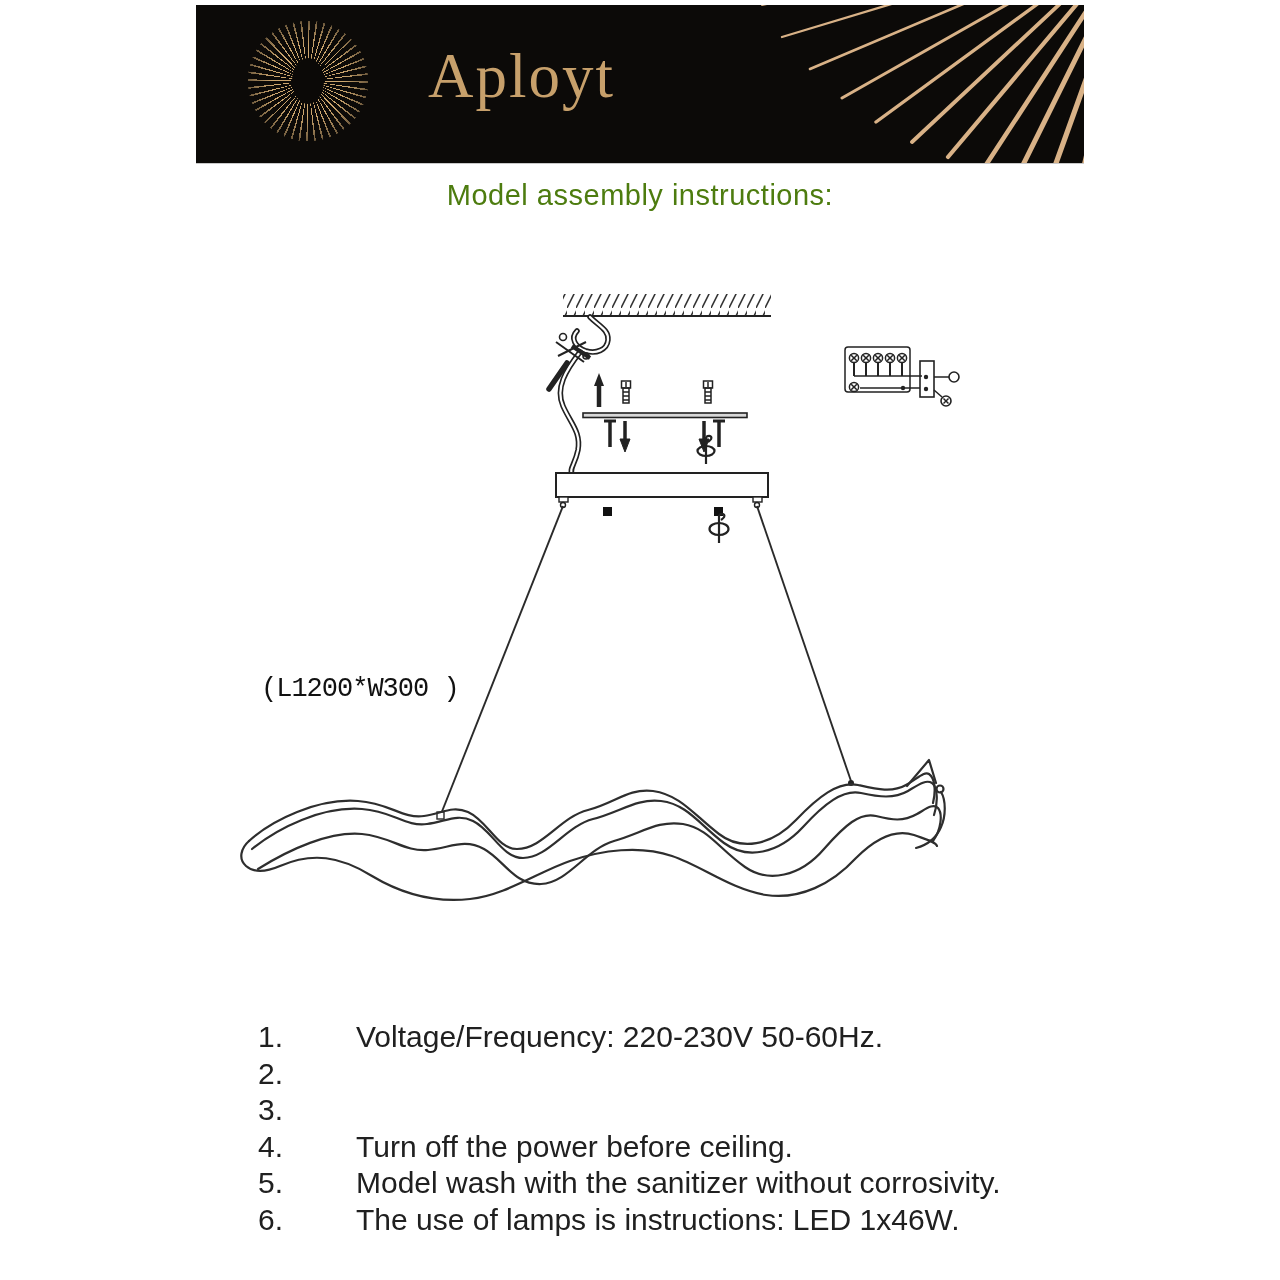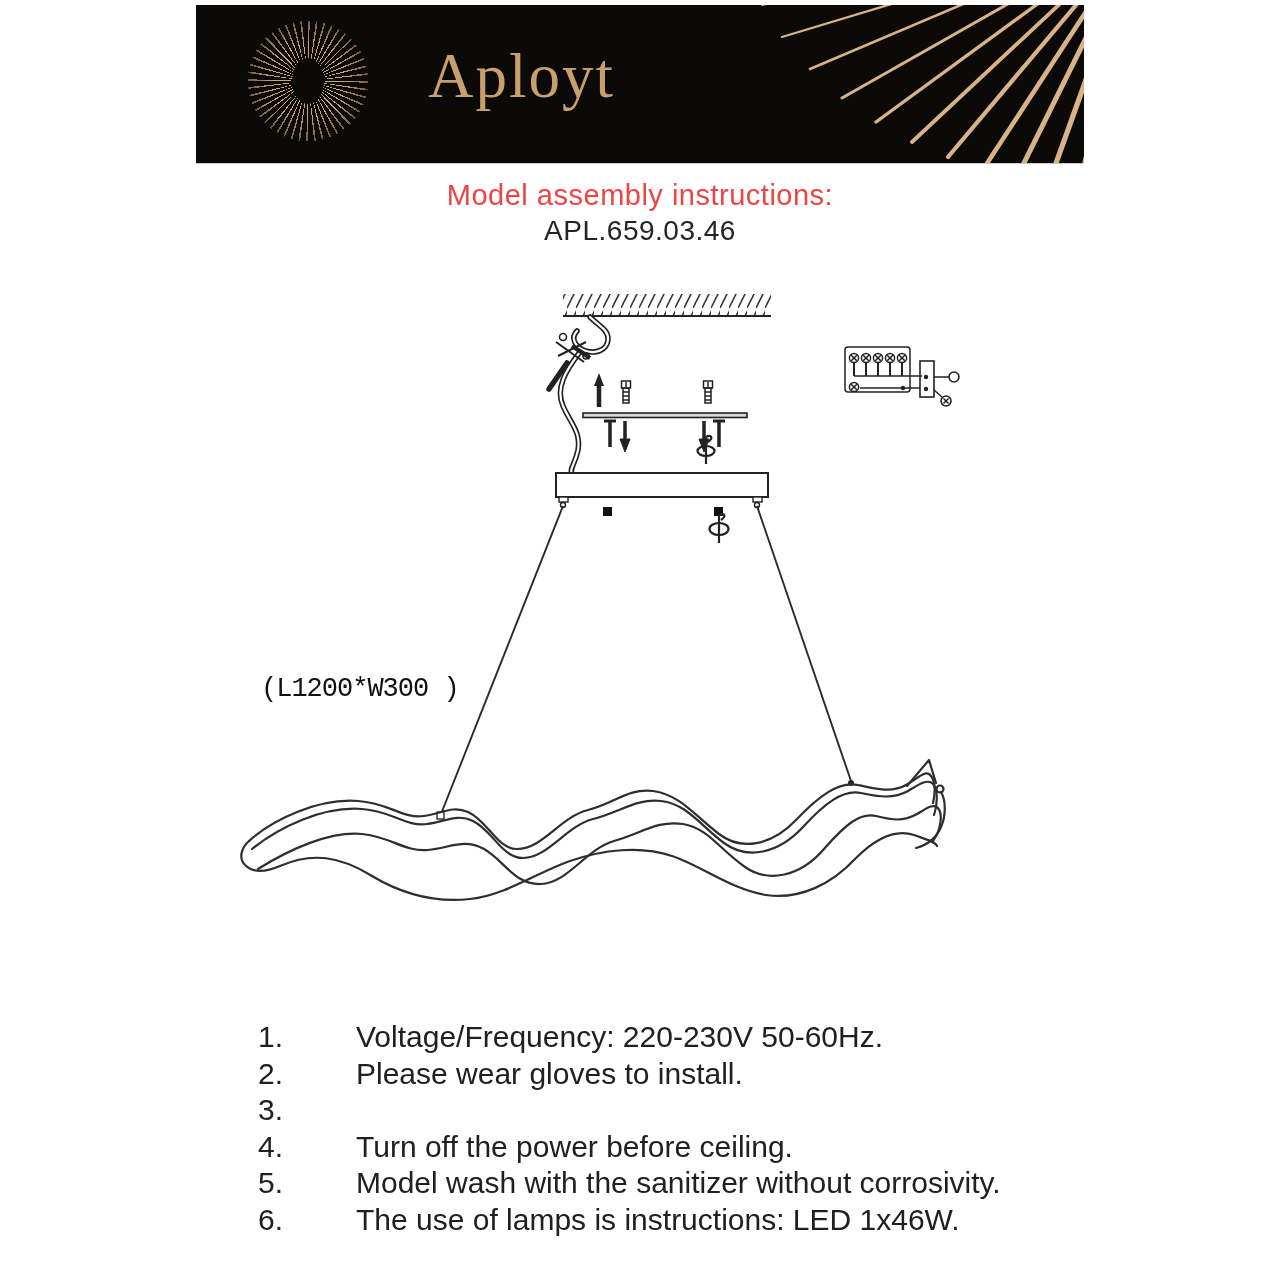--- a/index.html
+++ b/index.html
@@ -14,21 +14,21 @@
   .starburst::before{content:"";position:absolute;inset:0;border-radius:50%;
           background:radial-gradient(circle at center,rgba(12,10,8,0) 0%,rgba(12,10,8,0) 42%,rgba(12,10,8,.9) 96%);}
   .starburst::after{content:"";position:absolute;left:50%;top:50%;width:32px;height:46px;
           transform:translate(-50%,-50%);background:#0b0907;border-radius:50%;}
   .brand{position:absolute;left:232px;top:36px;font-family:"Liberation Serif",serif;
           font-size:63px;line-height:70px;color:#c7a06b;letter-spacing:2px;font-weight:400;}
   .fan{position:absolute;right:0;top:0;width:888px;height:158px;}
 
   
   .title1{position:absolute;left:0;top:179px;width:1280px;text-align:center;
-          font-size:29px;letter-spacing:.5px;color:#ef4444;}
+          font-size:29px;letter-spacing:.5px;color:#4d7c0f;}
   .title2{position:absolute;left:0;top:215px;width:1280px;text-align:center;
           font-size:28px;letter-spacing:.5px;color:#242424;}
 
   
   .diagram-svg{position:absolute;left:0;top:0;width:1280px;height:1280px;}
   .dim-label{position:absolute;left:245px;top:674px;font-family:"Liberation Mono",monospace;
           font-size:27px;font-weight:500;color:#111;letter-spacing:-1px;white-space:pre;margin-left:16px;}
 
   
   .instructions{position:absolute;left:258px;top:1019px;margin:0;padding:0;list-style:none;}
@@ -56,21 +56,20 @@
         <line x1="944" y1="-76" x2="788" y2="163" stroke-width="4.6"></line>
         <line x1="944" y1="-76" x2="822" y2="170" stroke-width="5"></line>
         <line x1="944" y1="-76" x2="854" y2="175" stroke-width="5.2"></line>
         <line x1="944" y1="-76" x2="884" y2="179" stroke-width="5.4"></line>
         <line x1="944" y1="-76" x2="912" y2="182" stroke-width="5.4"></line>
       </g>
     </svg>
   </header>
 
   <div class="title1">Model assembly instructions:</div>
-  <div class="title2">APL.659.03.46</div>
 
   <svg class="diagram-svg" viewBox="0 0 1280 1280">
     <defs>
       <pattern id="hatch" width="9" height="22" patternUnits="userSpaceOnUse">
         <line x1="0" y1="22" x2="11" y2="0" stroke="#333" stroke-width="1.6"></line>
       </pattern>
     </defs>
 
     <g>
       <rect x="563" y="294" width="208" height="22" fill="url(#hatch)"></rect>
@@ -208,21 +207,20 @@
 
   <div class="dim-label">(L1200*W300 )</div>
 
   <ol class="instructions">
     <li>
       <span class="num">1.</span>
       <span class="txt">Voltage/Frequency: 220-230V 50-60Hz.</span>
     </li>
     <li>
       <span class="num">2.</span>
-      <span class="txt">Please wear gloves to install.</span>
     </li>
     <li>
       <span class="num">3.</span>
     </li>
     <li>
       <span class="num">4.</span>
       <span class="txt">Turn off the power before ceiling.</span>
     </li>
     <li>
       <span class="num">5.</span>

